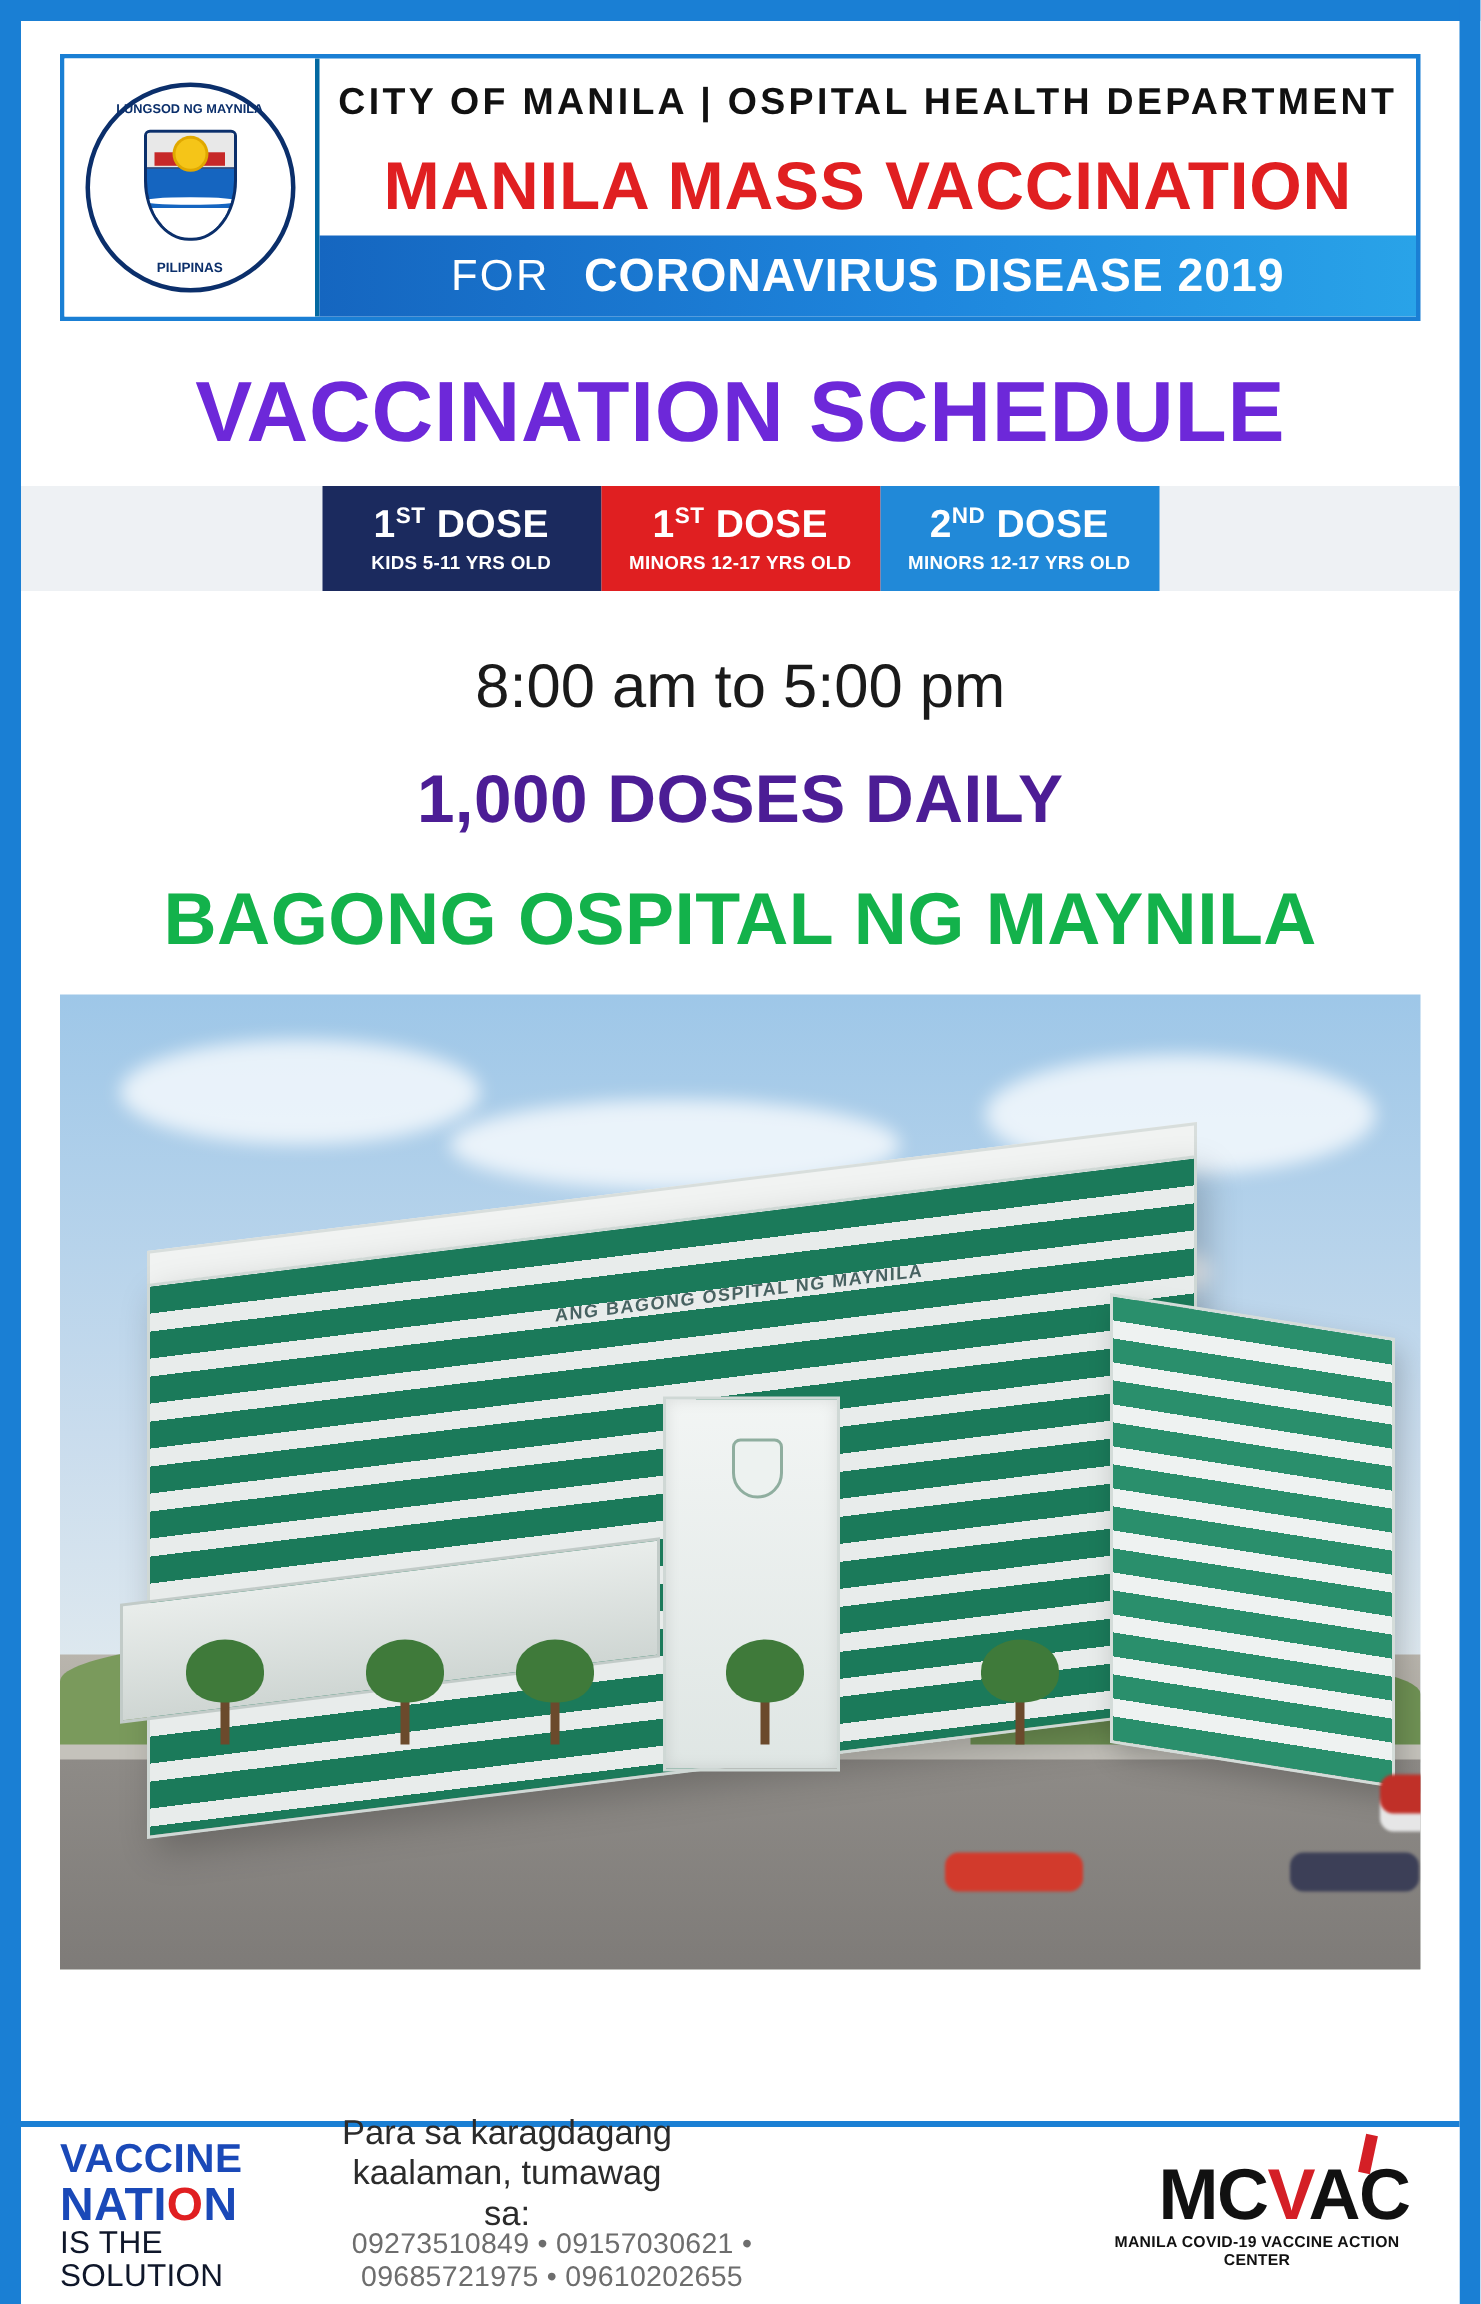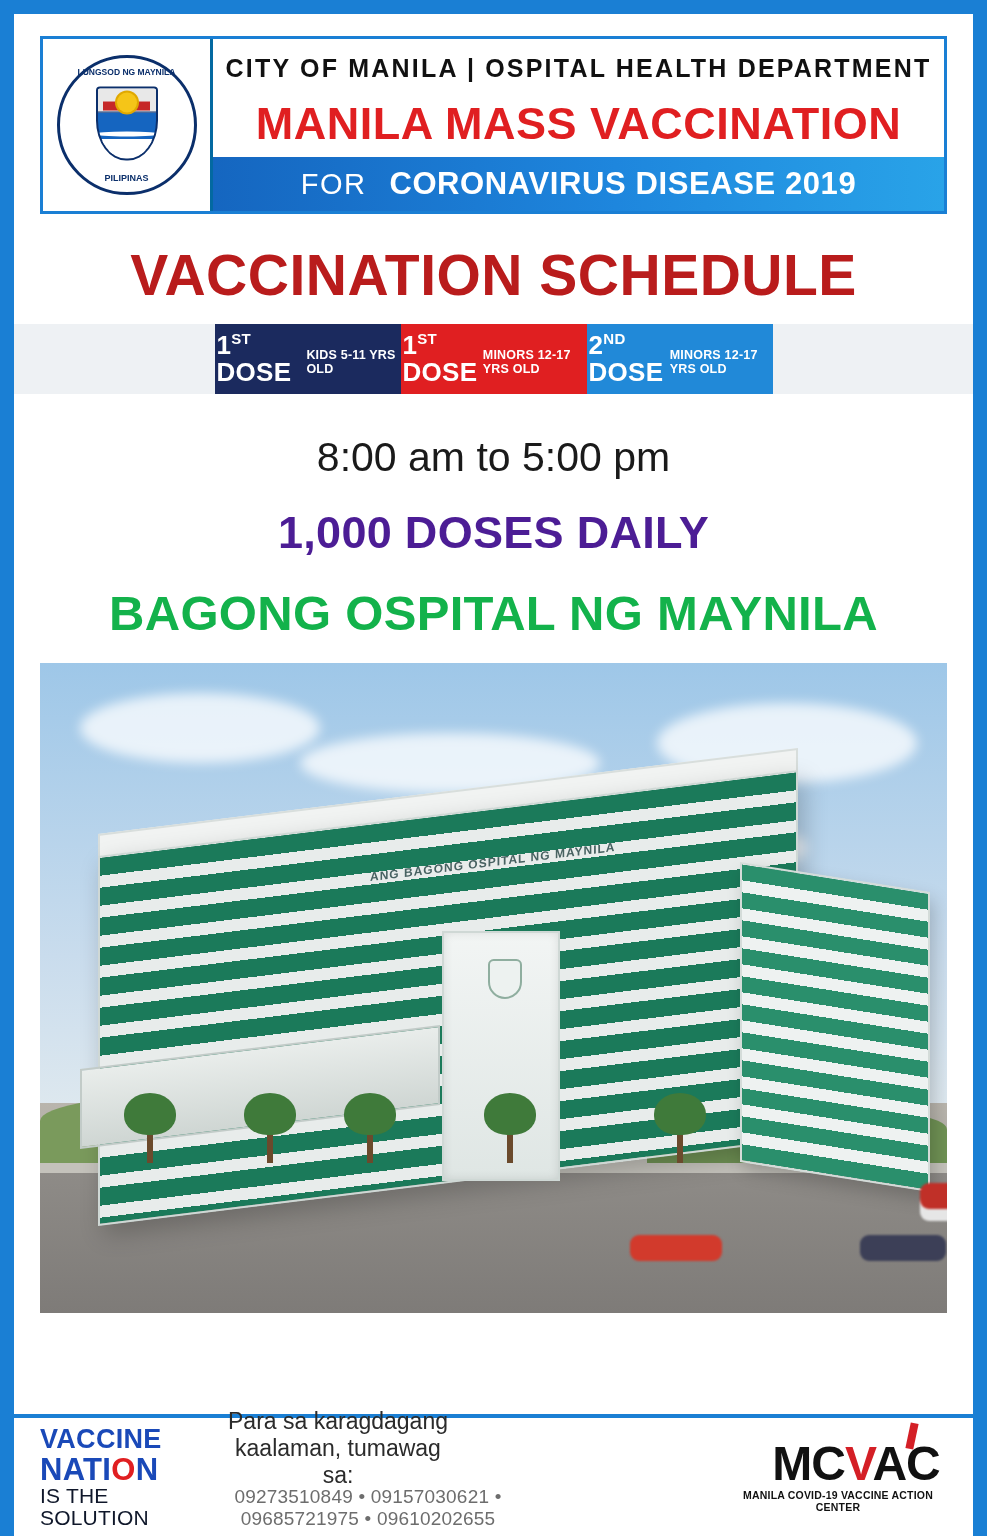--- a/index.html
+++ b/index.html
@@ -103,38 +103,38 @@
     display: flex; align-items: center; justify-content: center;
     gap: 23px;
     color: #fff;
   }
   .head-line3 .for { font-size: 29px; font-weight: normal; letter-spacing: 1.5px; }
   .head-line3 .cv { font-size: 31px; font-weight: bold; letter-spacing: .6px; }
 
   
   .sched-title {
     text-align: center;
-    color: #b91c1c;
+    color: #6d28d9;
     font-size: 57px;
     font-weight: bold;
     letter-spacing: .5px;
     margin-top: 28px;
   }
 
   
   .dose-strip {
     margin-top: 16px;
     height: 70px;
     background: #eef1f4;
     display: flex; align-items: center; justify-content: center;
   }
   .dose-row { display: flex; height: 70px; }
   .dose {
     width: 186px;
-    display: flex; 
+    display: flex; flex-direction: column;
     align-items: center; justify-content: center;
     color: #fff;
     padding: 4px 2px;
   }
   .dose.navy { background: #1b2a5e; }
   .dose.red  { background: #e01f21; }
   .dose.blue { background: #2189d8; }
   .dose .big { font-size: 26px; font-weight: bold; letter-spacing: .3px; line-height: 1.05; }
   .dose .big sup { font-size: 15px; vertical-align: super; }
   .dose .sml { font-size: 12.5px; font-weight: bold; margin-top: 5px; letter-spacing: .2px; }

